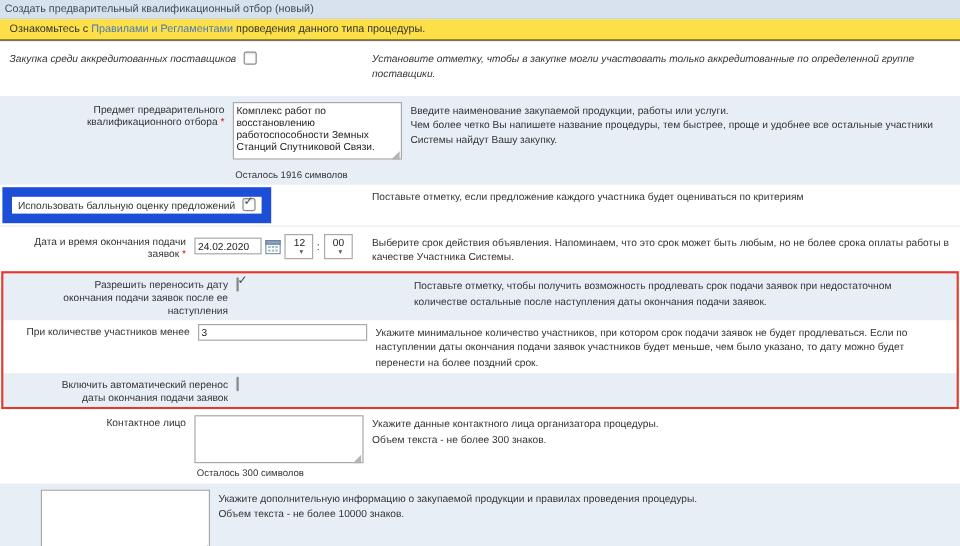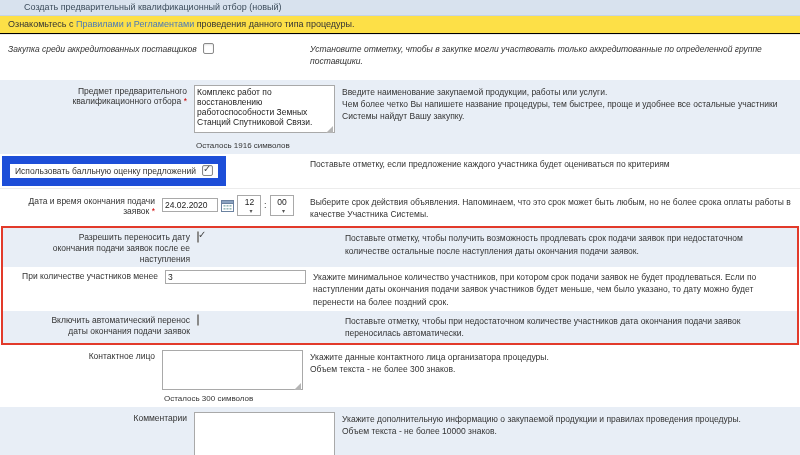--- a/index.html
+++ b/index.html
@@ -1,18 +1,18 @@
 <!DOCTYPE html>
 <html><head>
 <meta charset="utf-8">
 <style>
   * { margin:0; padding:0; box-sizing:border-box; }
   html,body { width:800px; height:455px; background:#fff; overflow:hidden; }
   body { font-family:"Liberation Sans","DejaVu Sans",sans-serif; font-size:9px; color:#333; }
-  .titlebar { background:#d8e2ee; color:#3d4d5c; padding:2px 24px 3px; border-bottom:1px solid #c6d4e4; }
+  .titlebar { background:#d8e2ee; color:#3d4d5c; padding:2px 4px 3px; border-bottom:1px solid #c6d4e4; }
   .intro { background:#fde047; padding:3px 8px 4px; border-bottom:1px solid #000000; }
   a.lnk { color:#4b79b7; text-decoration:none; cursor:pointer; }
   .row { display:flex; align-items:flex-start; }
   .bg-blue { background:#e8eef6;padding-left:32px; }
   .bg-white { background:#fff; }
   .r-sep { border-top:1px solid #ececec; }
   .lbl { flex:0 0 160px; text-align:right; padding:4px 5px 3px 2px; font-size:8.5px; color:#333; line-height:1.25; }
   .ctl { flex:0 0 148px; padding:3px 4px 3px 2px; }
   .hint { flex:1; padding:4px 8px 3px 2px; font-size:8.5px; line-height:1.45; color:#333; }
   .req { color:#c00; }
@@ -124,39 +124,37 @@
       <input type="text" style="width: 141px;" value="3">
     </div>
     <div class="hint">Укажите минимальное количество участников, при котором срок подачи заявок не будет продлеваться. Если по наступлении даты окончания подачи заявок участников будет меньше, чем было указано, то дату можно будет перенести на более поздний срок.</div>
   </div>
 
   <div class="row bg-blue">
     <div class="lbl">Включить автоматический перенос даты окончания подачи заявок</div>
     <div class="ctl" style="padding-top:4px;">
       <span class="cb"></span>
     </div>
-    <div class="hint">Поставьте отметку, чтобы при недостаточном количестве участников дата окончания подачи заявок переносилась автоматически.</div>
   </div>
 
 </div>
 
 <div class="row bg-white" style="padding-top:2px;">
   <div class="lbl">Контактное лицо</div>
   <div class="ctl">
     <span class="ta-wrap"><textarea style="width: 141px; height: 40px;"></textarea></span>
     <div class="counter">Осталось 300 символов</div>
   </div>
   <div class="hint">
     <span class="h2line">Укажите данные контактного лица организатора процедуры.</span>
     <span class="h2line">Объем текста - не более 300 знаков.</span>
   </div>
 </div>
 
 <div class="row bg-blue" style="padding-top:2px;">
-  <div class="lbl">Комментарии</div>
   <div class="ctl">
     <span class="ta-wrap"><textarea style="width: 141px; height: 53px;"></textarea></span>
     <div class="counter">Осталось 10000 закупку</div>
   </div>
   <div class="hint">
     <span class="h2line">Укажите дополнительную информацию о закупаемой продукции и правилах проведения процедуры.</span>
     <span class="h2line">Объем текста - не более 10000 знаков.</span>
   </div>
 </div>
 

